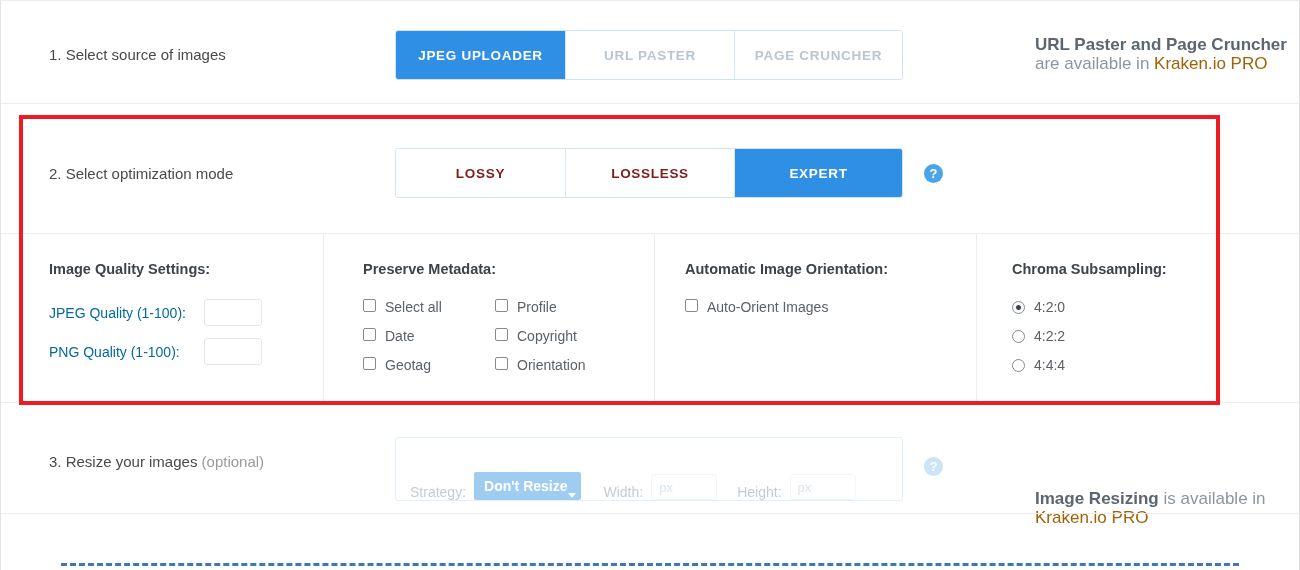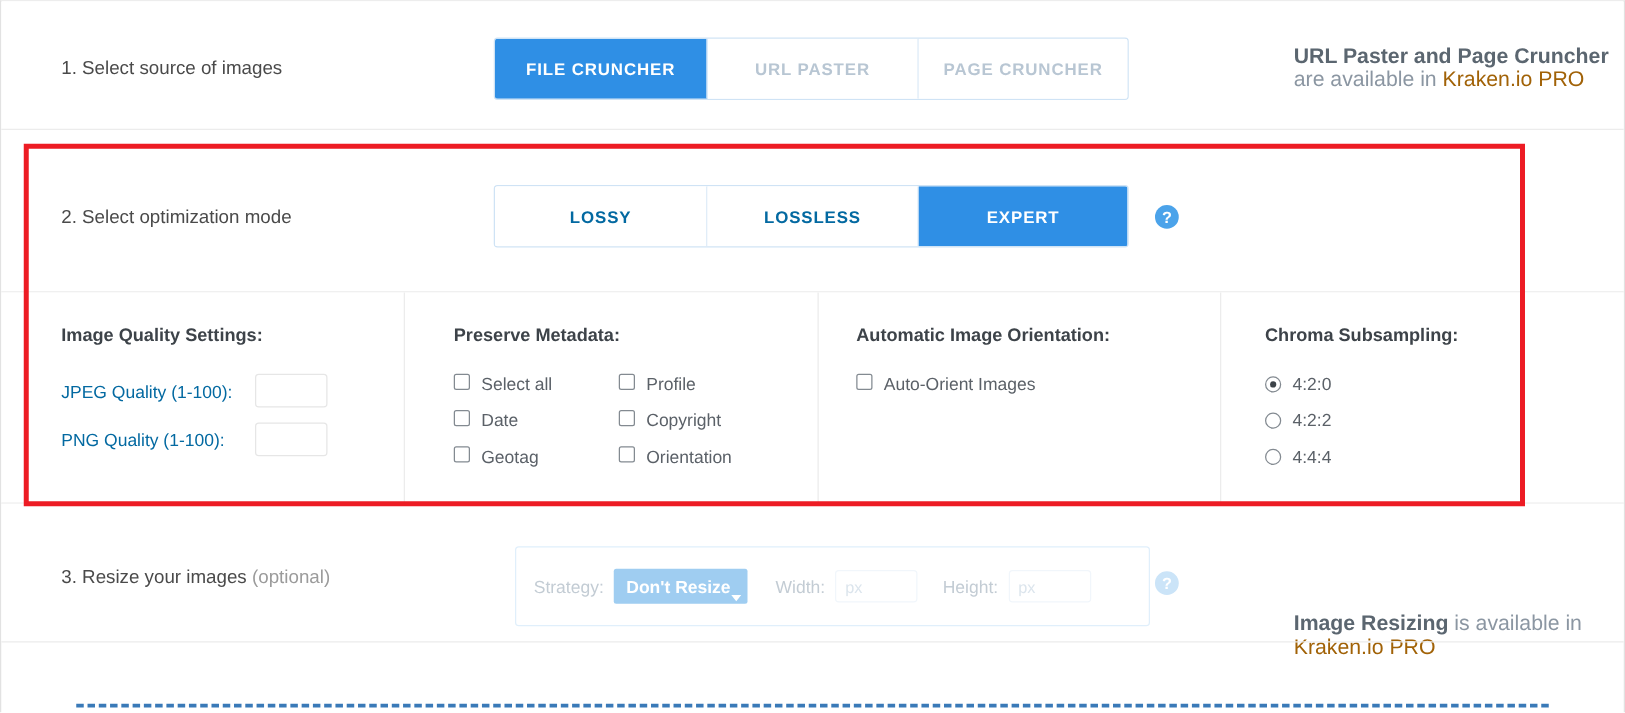--- a/index.html
+++ b/index.html
@@ -52,21 +52,21 @@
     background: #fff;
     box-sizing: border-box;
   }
   .seg-btn {
     display: flex;
     align-items: center;
     justify-content: center;
     font-size: 13.5px;
     letter-spacing: 0.7px;
     font-weight: bold;
-    color: #0369a1;
+    color: #7f1d1d;
     background: #ffffff;
     border-right: 1px solid #d7e7f6;
     box-sizing: border-box;
     cursor: pointer;
     user-select: none;
   }
   .seg-btn:last-child { border-right: none; }
   .seg-btn.active {
     background: #2f8fe5;
     color: #ffffff;
@@ -231,22 +231,21 @@
   }
 
   
   #resize-box {
     position: absolute;
     border: 1px solid #e0effb;
     border-radius: 3px;
     background: #ffffff;
     box-sizing: border-box;
     display: flex;
-    align-items: center;
-    margin-left: 17px;
+    align-items: flex-end;
   }
   .rz-label {
     font-size: 14px;
     color: #c3ccd4;
     margin-left: 14px;
     margin-right: 8px;
     white-space: nowrap;
   }
   .rz-select {
     background: #9fcdf1;
@@ -298,21 +297,21 @@
 
 <div id="page">
 
   <div class="section" style="top:0; height:102px;">
     <div class="section-label" style="left:48px; top:45px;">
       <span>1. Select source of images</span>
     </div>
 
     <div class="segmented" style="left:394px; top:29px; width:508px; height:50px;">
       <div class="seg-btn active" style="width:170px;">
-        <span>FILE CRUNCHER</span>
+        <span>JPEG UPLOADER</span>
       </div>
       <div class="seg-btn disabled" style="width:169px;">
         <span>URL PASTER</span>
       </div>
       <div class="seg-btn disabled" style="width:167px;">
         <span>PAGE CRUNCHER</span>
       </div>
     </div>
 
     <div class="pro-note" style="left:1034px; top:34px;">

